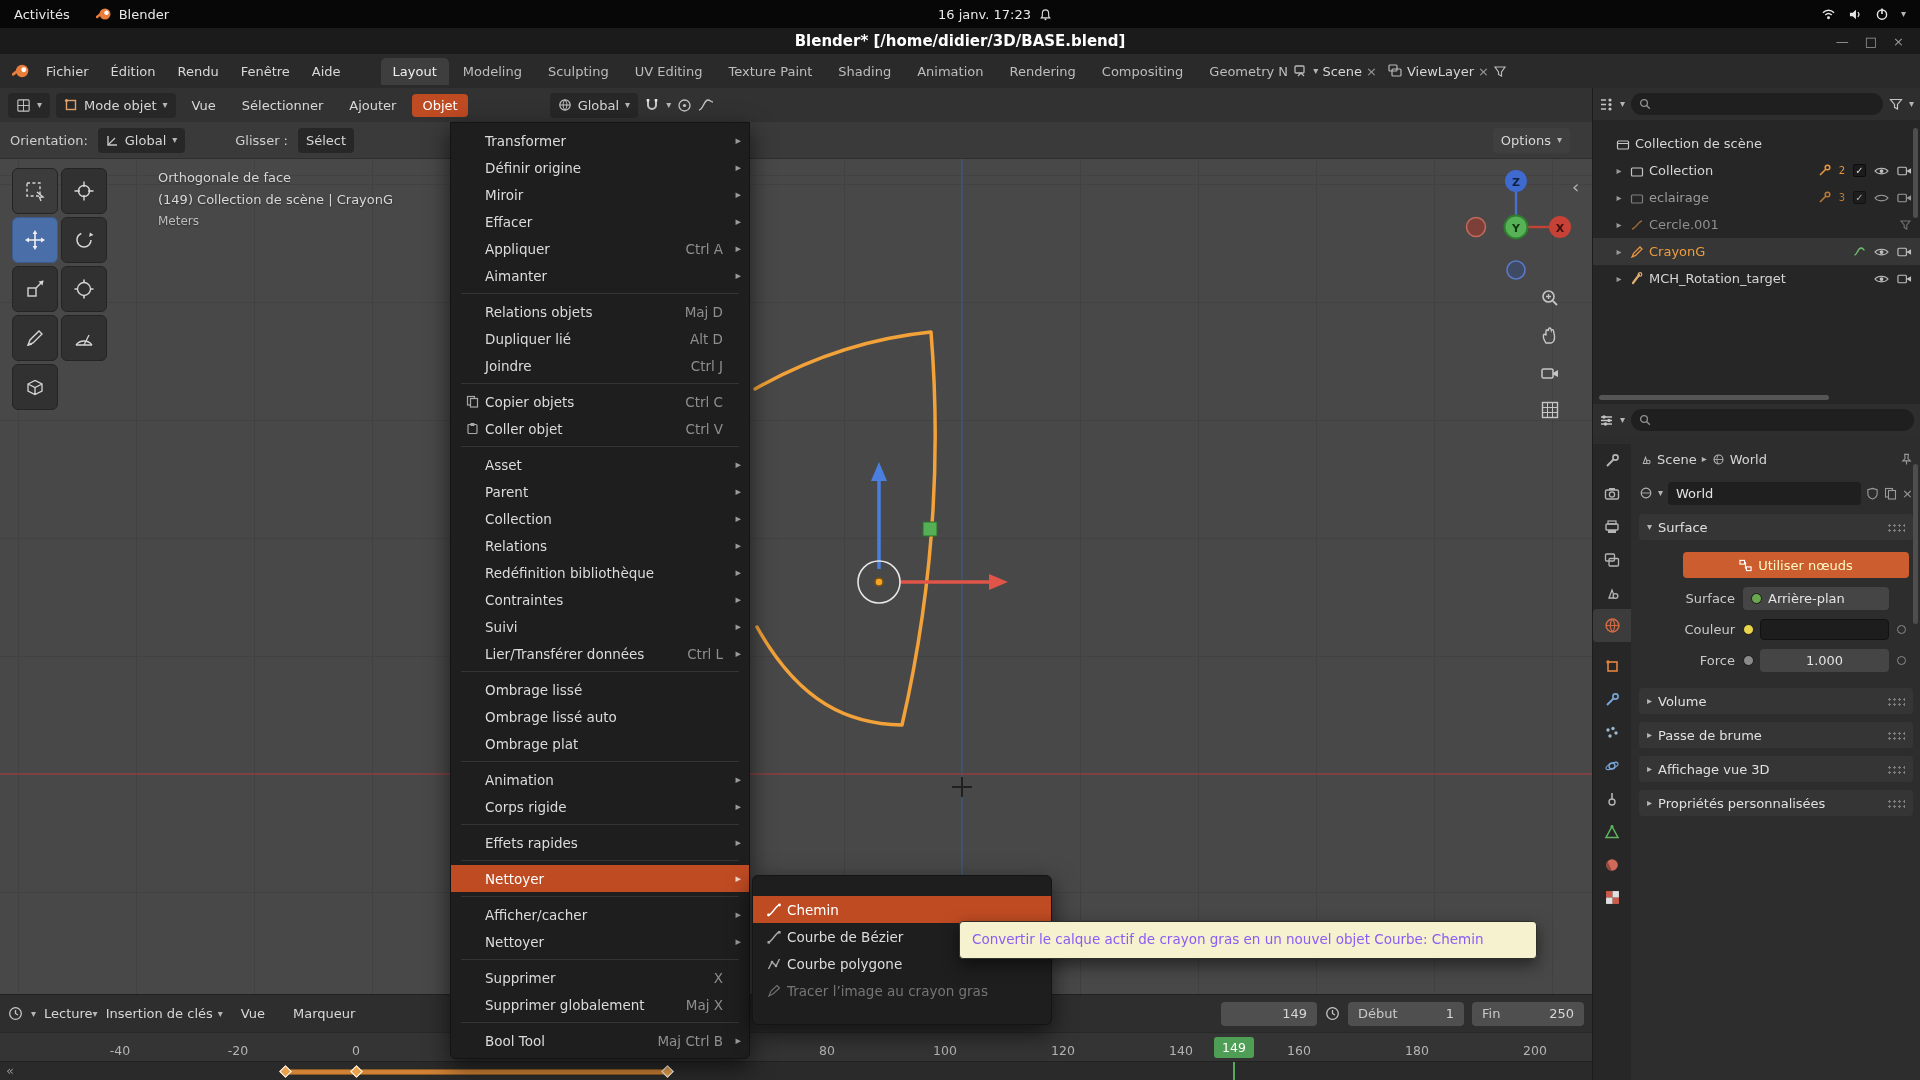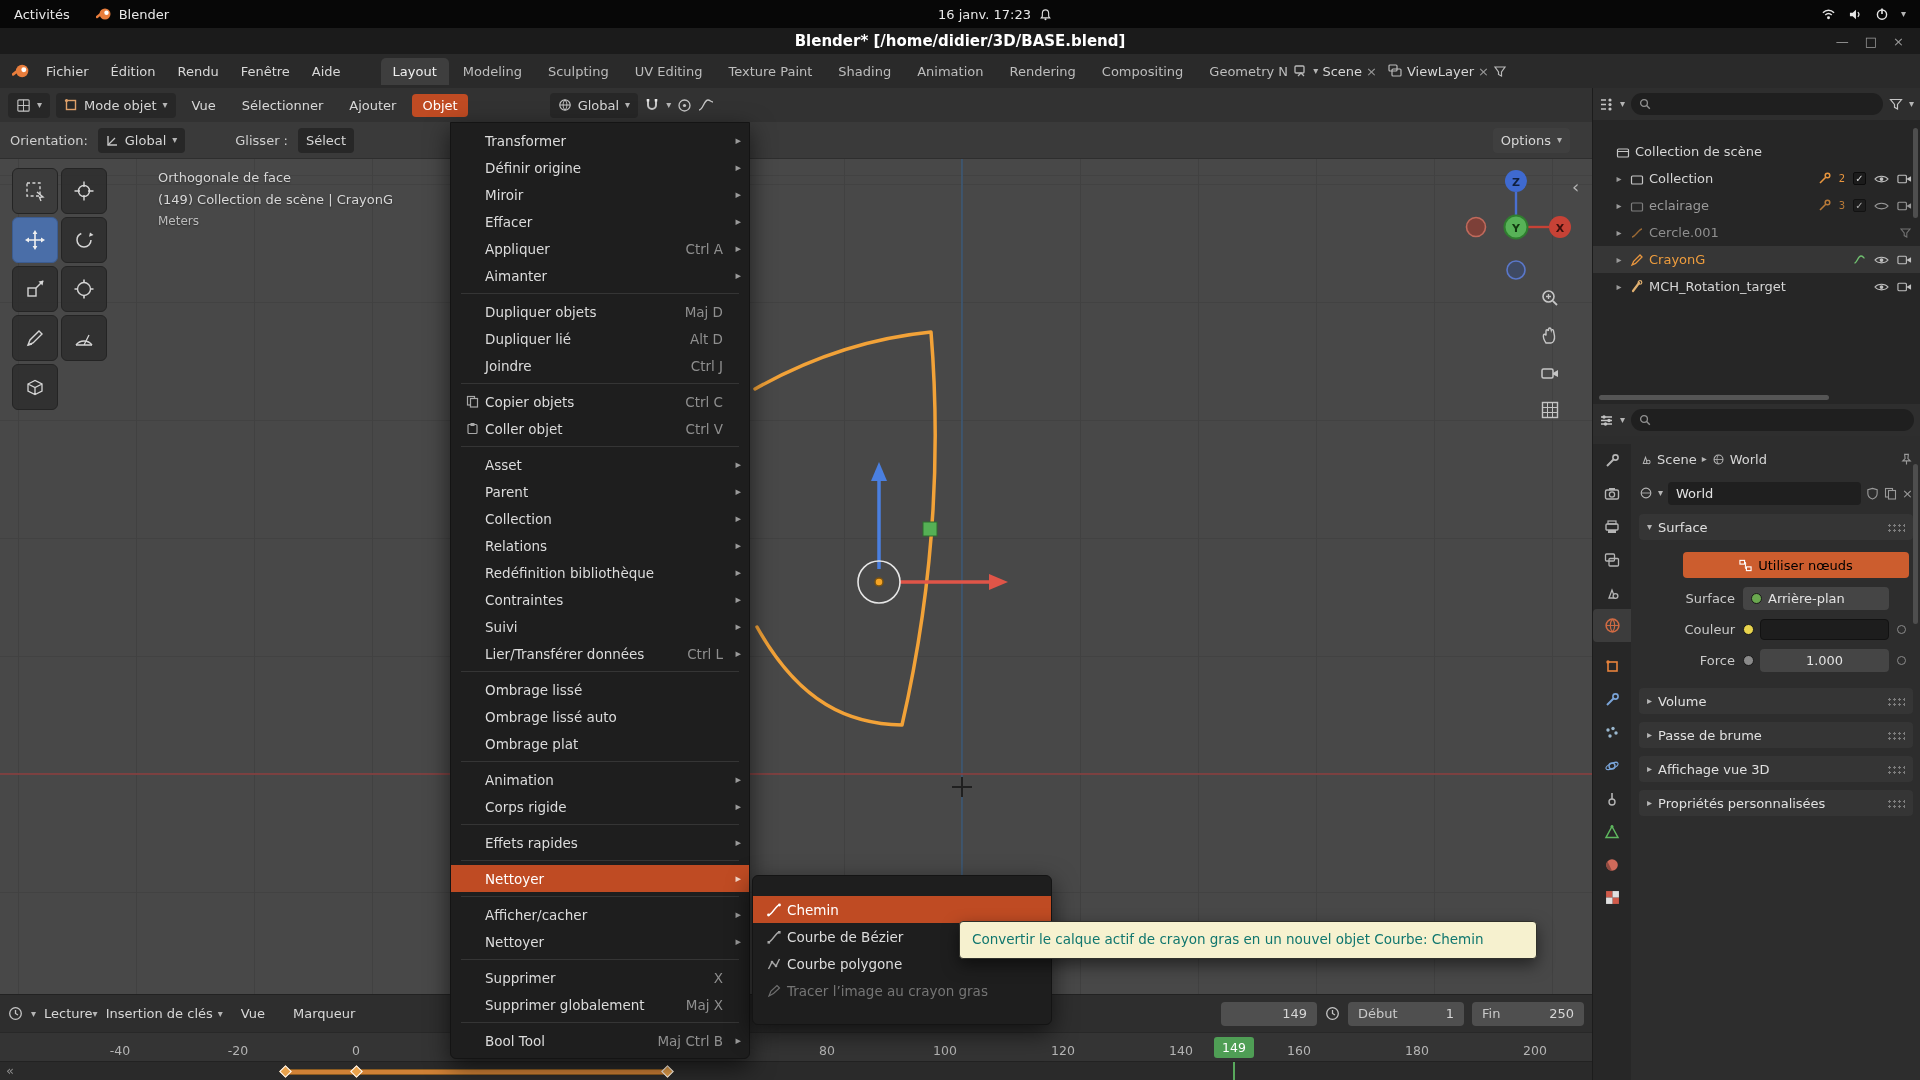--- a/index.html
+++ b/index.html
@@ -44,21 +44,21 @@
 .mi .gut{width:26px;display:flex;align-items:center;justify-content:center}
 .mi .lbl{flex:1;white-space:nowrap}
 .mi .sc{color:#8f8f8f;margin-right:6px;white-space:nowrap}
 .mi .sub{width:12px;text-align:right;color:#9a9a9a;font-size:11px}
 .mi.hl{background:#bf4b23;color:#fff}
 .mi.hl .sc,.mi.hl .sub{color:#f3d5c6}
 .mi.dis{color:#757575}
 .msep{height:1px;background:#353535;margin:4px 10px}
 #submenu{left:752px;top:875px;width:300px;background:#1e1e1e;border:1px solid #141414;border-radius:6px;box-shadow:0 8px 24px rgba(0,0,0,.6);padding:20px 0;z-index:32;font-size:13.5px}
 
-#tooltip{left:959px;top:921px;width:578px;background:#f6f1cf;border:1px solid #30302a;border-radius:4px;box-shadow:0 6px 16px rgba(0,0,0,.5);padding:8px 12px;color:#0f766e;z-index:40;font-size:13.5px;line-height:1.45}
+#tooltip{left:959px;top:921px;width:578px;background:#f6f1cf;border:1px solid #30302a;border-radius:4px;box-shadow:0 6px 16px rgba(0,0,0,.5);padding:8px 12px;color:#8b5cf6;z-index:40;font-size:13.5px;line-height:1.45}
 
 #outliner{left:1592px;top:88px;width:328px;height:316px;background:#262626;border-left:1px solid #1c1c1c}
 #outhead{height:32px;background:#2e2e2e;display:flex;align-items:center;gap:6px;padding:0 6px}
 .search{flex:1;height:22px;background:#1f1f1f;border-radius:11px;display:flex;align-items:center;gap:6px;padding:0 8px}
 .olrow{height:27px;display:flex;align-items:center;gap:5px;padding:0 6px;position:relative}
 .olrow .arr{width:12px;color:#9a9a9a;font-size:10px;text-align:center}
 .olrow .oln{white-space:nowrap;overflow:hidden}
 .olrt{position:absolute;right:8px;display:flex;align-items:center;gap:8px}
 .badge{color:#e9963e;font-size:10px}
 .checkbox{width:13px;height:13px;background:#1b1b1b;border:1px solid #0c0c0c;border-radius:2px;color:#d8d8d8;font-size:10px;display:flex;align-items:center;justify-content:center;line-height:1}
@@ -481,21 +481,21 @@
       </div>
     <div class="mi">
         <span class="gut"></span>
         <span class="lbl">Aimanter</span>
         <span class="sc"></span>
         <span class="sub">▸</span>
       </div>
     <div class="msep"></div>
     <div class="mi">
         <span class="gut"></span>
-        <span class="lbl">Dupliquer objets</span>
+        <span class="lbl">Relations objets</span>
         <span class="sc">Maj D</span>
         <span class="sub"></span>
       </div>
     <div class="mi">
         <span class="gut"></span>
         <span class="lbl">Dupliquer lié</span>
         <span class="sc">Alt D</span>
         <span class="sub"></span>
       </div>
     <div class="mi">
@@ -729,21 +729,21 @@
             </svg>
           </span>
       </span>
       <span class="ico">
           <svg width="14" height="14" viewBox="0 0 14 14">
             <path d="M1.5 2.5 L12.5 2.5 L8.5 7.5 L8.5 12 L5.5 10.3 L5.5 7.5 Z" fill="none" stroke="#c5c5c5" stroke-width="1.2"></path>
           </svg>
         </span>
       <span class="caret">▾</span>
     </div>
-    <div class="olrow" style="margin-top:18px">
+    <div class="olrow" style="margin-top:10px">
       <span class="arr"></span>
       <span class="ico">
           <svg width="14" height="14" viewBox="0 0 14 14">
             <rect x="1.5" y="4" width="11" height="8" rx="1" fill="none" stroke="#c5c5c5" stroke-width="1.2"></rect>
             <path d="M1.5 6.5 H12.5" stroke="#c5c5c5" stroke-width="1"></path>
           </svg>
         </span>
       <span class="oln">Collection de scène</span>
     </div>
     <div class="olrow" style="padding-left:20px">
@@ -1040,21 +1040,21 @@
             </svg>
           </span>
         <span style="color:#9a9a9a">×</span>
       </div>
       <div class="sect">
         <span class="caret">▾</span>
         <span>Surface</span>
         <span class="grip"></span>
       </div>
       <div class="row" style="margin:12px 4px 0 44px">
-        <span class="pfield" style="flex:1;background:#cc5d2e;color:#000000;justify-content:center;height:26px">
+        <span class="pfield" style="flex:1;background:#cc5d2e;color:#fef9c3;justify-content:center;height:26px">
           <span class="ico">
               <svg width="13" height="13" viewBox="0 0 14 14">
                 <rect x="1" y="1.5" width="5" height="4" fill="none" stroke="#fff" stroke-width="1.2"></rect>
                 <rect x="8" y="8.5" width="5" height="4" fill="none" stroke="#fff" stroke-width="1.2"></rect>
                 <path d="M6 3.5 C9 3.5 5 10.5 8 10.5" fill="none" stroke="#fff" stroke-width="1.1"></path>
               </svg>
             </span>
           <span>Utiliser nœuds</span>
         </span>
       </div>

